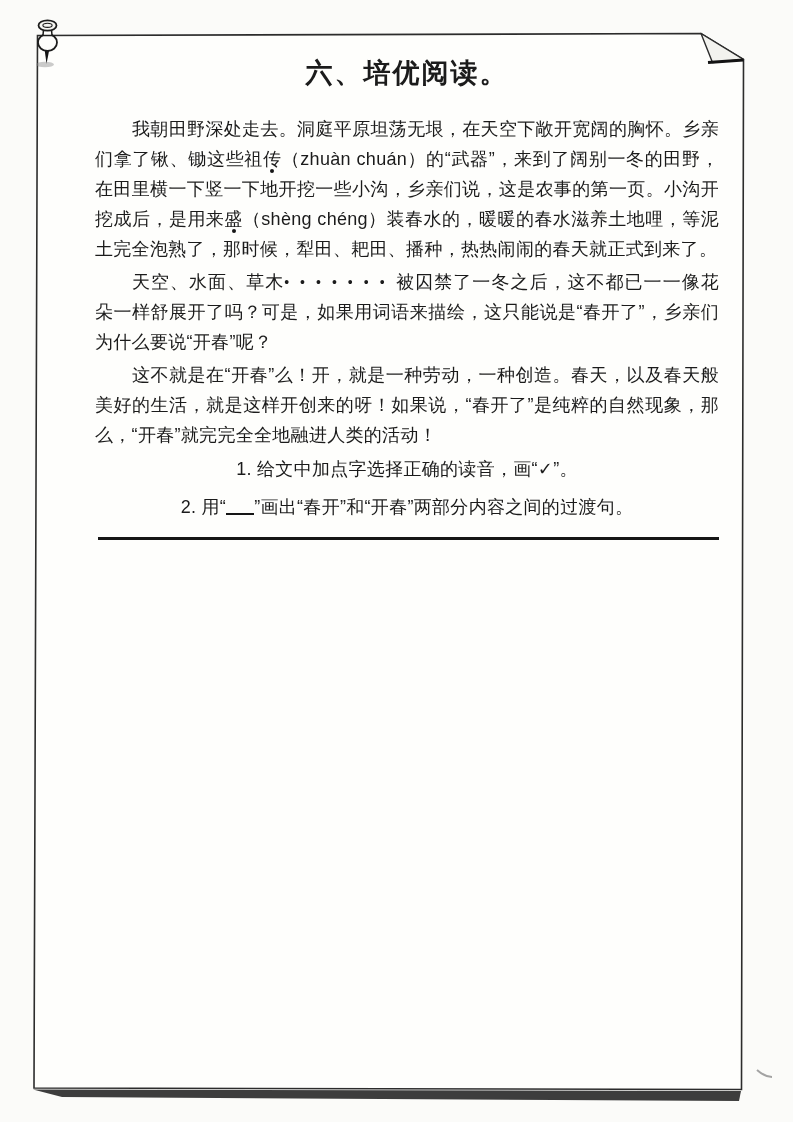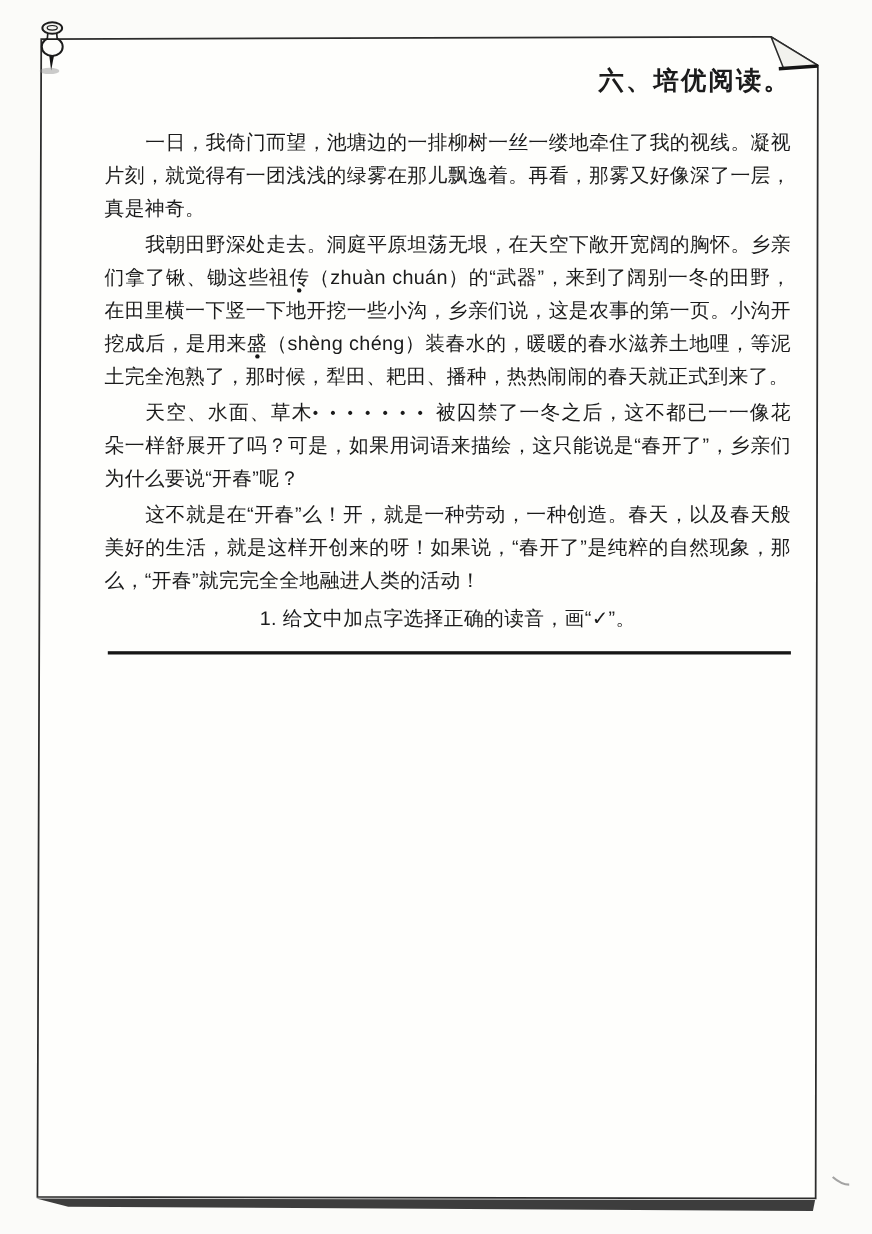--- a/index.html
+++ b/index.html
@@ -12,22 +12,22 @@
     font-family:"Liberation Sans","DejaVu Sans",sans-serif;
     color:var(--ink);
   }
   .sheet-svg{position:absolute;left:0;top:0;z-index:0;}
   .content{
     position:absolute;left:95px;top:56px;width:624px;z-index:1;
     font-size:18px;line-height:30px;letter-spacing:0.3px;
     text-align:justify;font-weight:500;
   }
   .title{
-    font-size:23px;line-height:34px;margin:0 0 24px 0;
-    font-weight:bold;letter-spacing:2px;text-align:right;
+    font-size:27px;line-height:34px;margin:0 0 24px 0;
+    font-weight:bold;letter-spacing:2px;text-align:center;font-family:Liberation Serif, serif;
   }
   .para{text-indent:37px;margin:0 0 3px 0;}
   .questions{margin-top:2px;}
   .question{line-height:32px;margin:0 0 6px 0;text-align:center;}
   .blank{
     display:inline-block;border-bottom:2.5px solid var(--rule);
     height:15px;vertical-align:-2px;
   }
   .dotted{position:relative;}
   .dotted::after{
@@ -59,22 +59,22 @@
     <ellipse cx="47.5" cy="42.5" rx="9.5" ry="8.5" fill="#fdfdfb" stroke="#1c1c1c" stroke-width="1.8"></ellipse>
     <path d="M43.5 29.5 L43 35.5 L52 35.5 L51.5 29.5 Z" fill="#fdfdfb" stroke="#1c1c1c" stroke-width="1.5"></path>
     <ellipse cx="47.5" cy="25.5" rx="9" ry="5.2" fill="#f5f5f2" stroke="#1c1c1c" stroke-width="1.8"></ellipse>
     <ellipse cx="47.5" cy="25.3" rx="4.6" ry="2.1" fill="none" stroke="#1c1c1c" stroke-width="1.1"></ellipse>
   </g>
 </svg>
 
 <div class="content">
   <h1 class="title">六、培优阅读。</h1>
   <div id="passage">
-      <div class="para"><span>一日，我倚门而望，池塘边的一排柳树一丝一缕地牵住了我的视线。凝视片刻，就觉得有一团浅浅的绿雾在那儿飘逸着。再看，那雾又好像深了一层，真是神奇。</span></div>
       <div class="para"><span>我朝田野深处走去。洞庭平原坦荡无垠，在天空下敞开宽阔的胸怀。乡亲们拿了锹、锄这些祖</span><span class="dotted">传</span><span>（zhuàn chuán）的“武器”，来到了阔别一冬的田野，在田里横一下竖一下地开挖一些小沟，乡亲们说，这是农事的第一页。小沟开挖成后，是用来</span><span class="dotted">盛</span><span>（shèng chéng）装春水的，暖暖的春水滋养土地哩，等泥土完全泡熟了，那时候，犁田、耙田、播种，热热闹闹的春天就正式到来了。</span></div>
       <div class="para"><span>天空、水面、草木</span><span class="dots">•••••••</span><span>被囚禁了一冬之后，这不都已一一像花朵一样舒展开了吗？可是，如果用词语来描绘，这只能说是“春开了”，乡亲们为什么要说“开春”呢？</span></div>
       <div class="para"><span>这不就是在“开春”么！开，就是一种劳动，一种创造。春天，以及春天般美好的生活，就是这样开创来的呀！如果说，“春开了”是纯粹的自然现象，那么，“开春”就完完全全地融进人类的活动！</span></div>
     </div>
   <div class="questions" id="questions">
       <div class="question"><span>1. 给文中加点字选择正确的读音，画“✓”。</span></div>
+      <div class="question"><span>2. 用“</span><span class="blank" style="width: 28px;"></span><span>”画出“春开”和“开春”两部分内容之间的过渡句。</span></div>
     </div>
   <div class="answer-line"></div>
 </div>
 
 </body></html>

